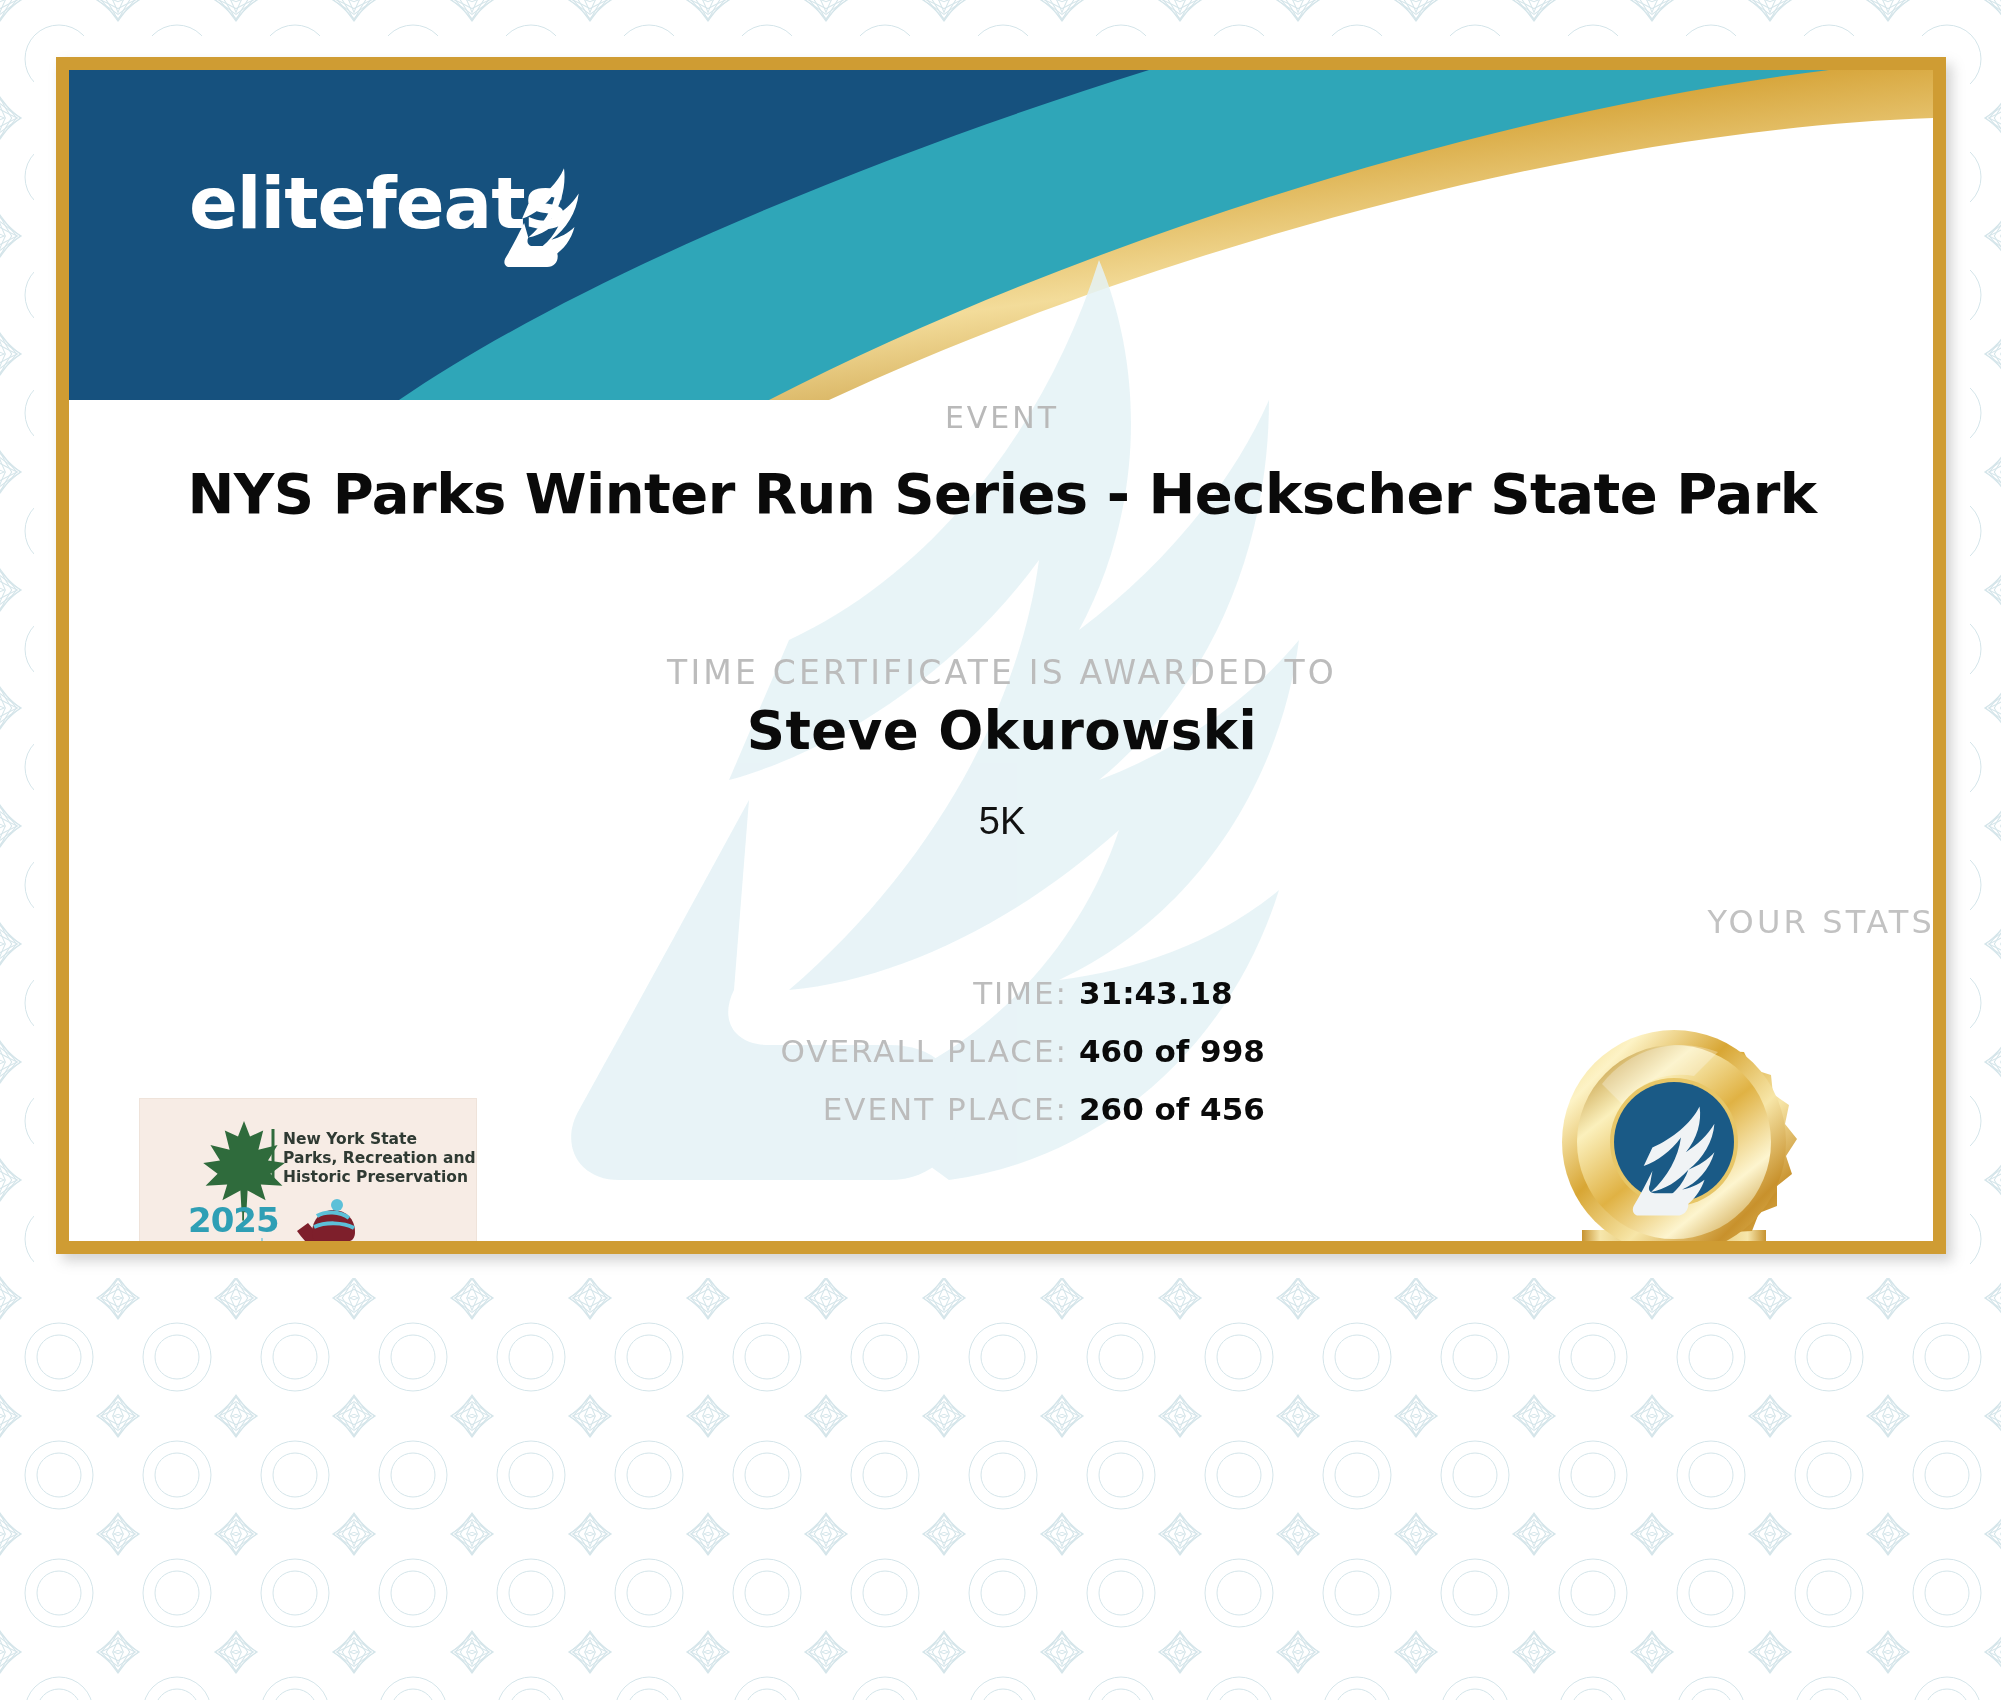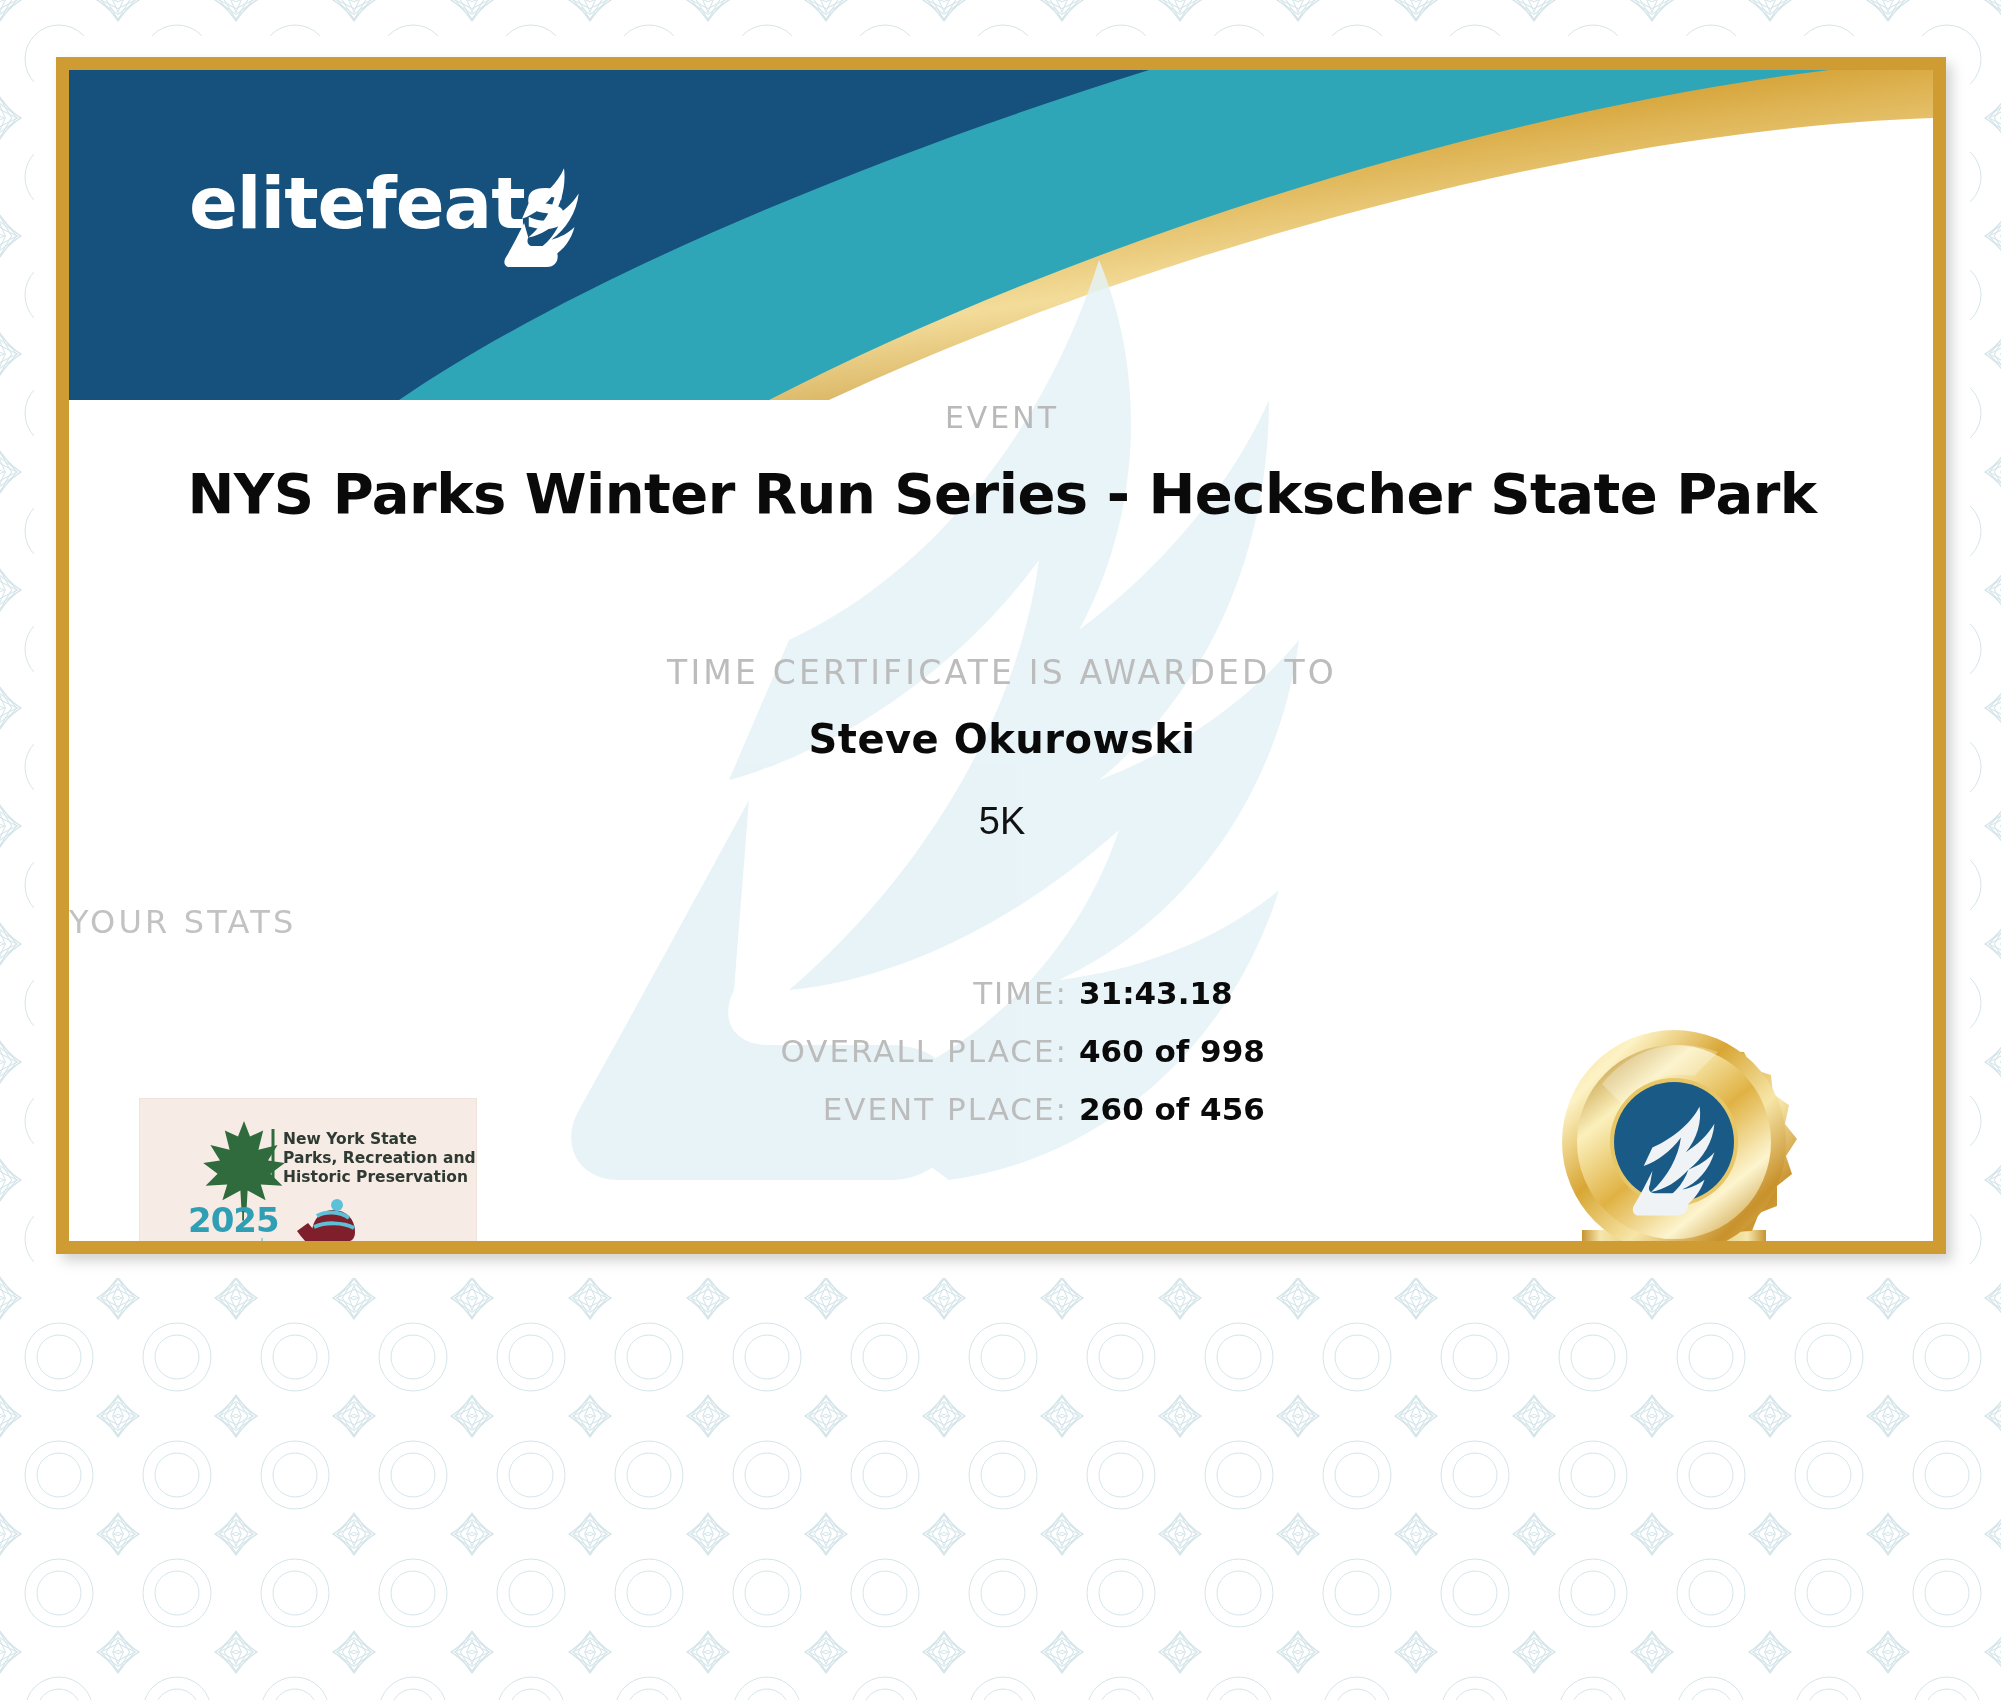--- a/index.html
+++ b/index.html
@@ -94,40 +94,40 @@
   #awarded-label {
     position: absolute;
     left: 0; top: 583px; width: 1866px;
     text-align: center;
     font-size: 33px;
     letter-spacing: 3.2px;
     color: #bcbcbc;
   }
   #recipient-name {
     position: absolute;
-    left: 0; top: 646px; width: 1866px;
+    left: 0; top: 630px; width: 1866px;
     text-align: center;
-    font-size: 40px;
+    font-size: 53px;
     font-weight: 700;
     color: #0a0a0a;
     letter-spacing: 0.5px;
   }
   #distance {
     position: absolute;
     left: 0; top: 730px; width: 1866px;
     text-align: center;
     font-size: 38px;
     font-weight: 400;
     color: #111;
     font-family: "Liberation Sans", sans-serif;
   }
   #stats-label {
     position: absolute;
     left: 0; top: 833px; width: 1866px;
-    text-align: left;
+    text-align: right;
     font-size: 32px;
     letter-spacing: 3.2px;
     color: #c2c2c2;
   }
 
   
   #stats-table {
     position: absolute;
     left: 340px;
     top: 905px;

